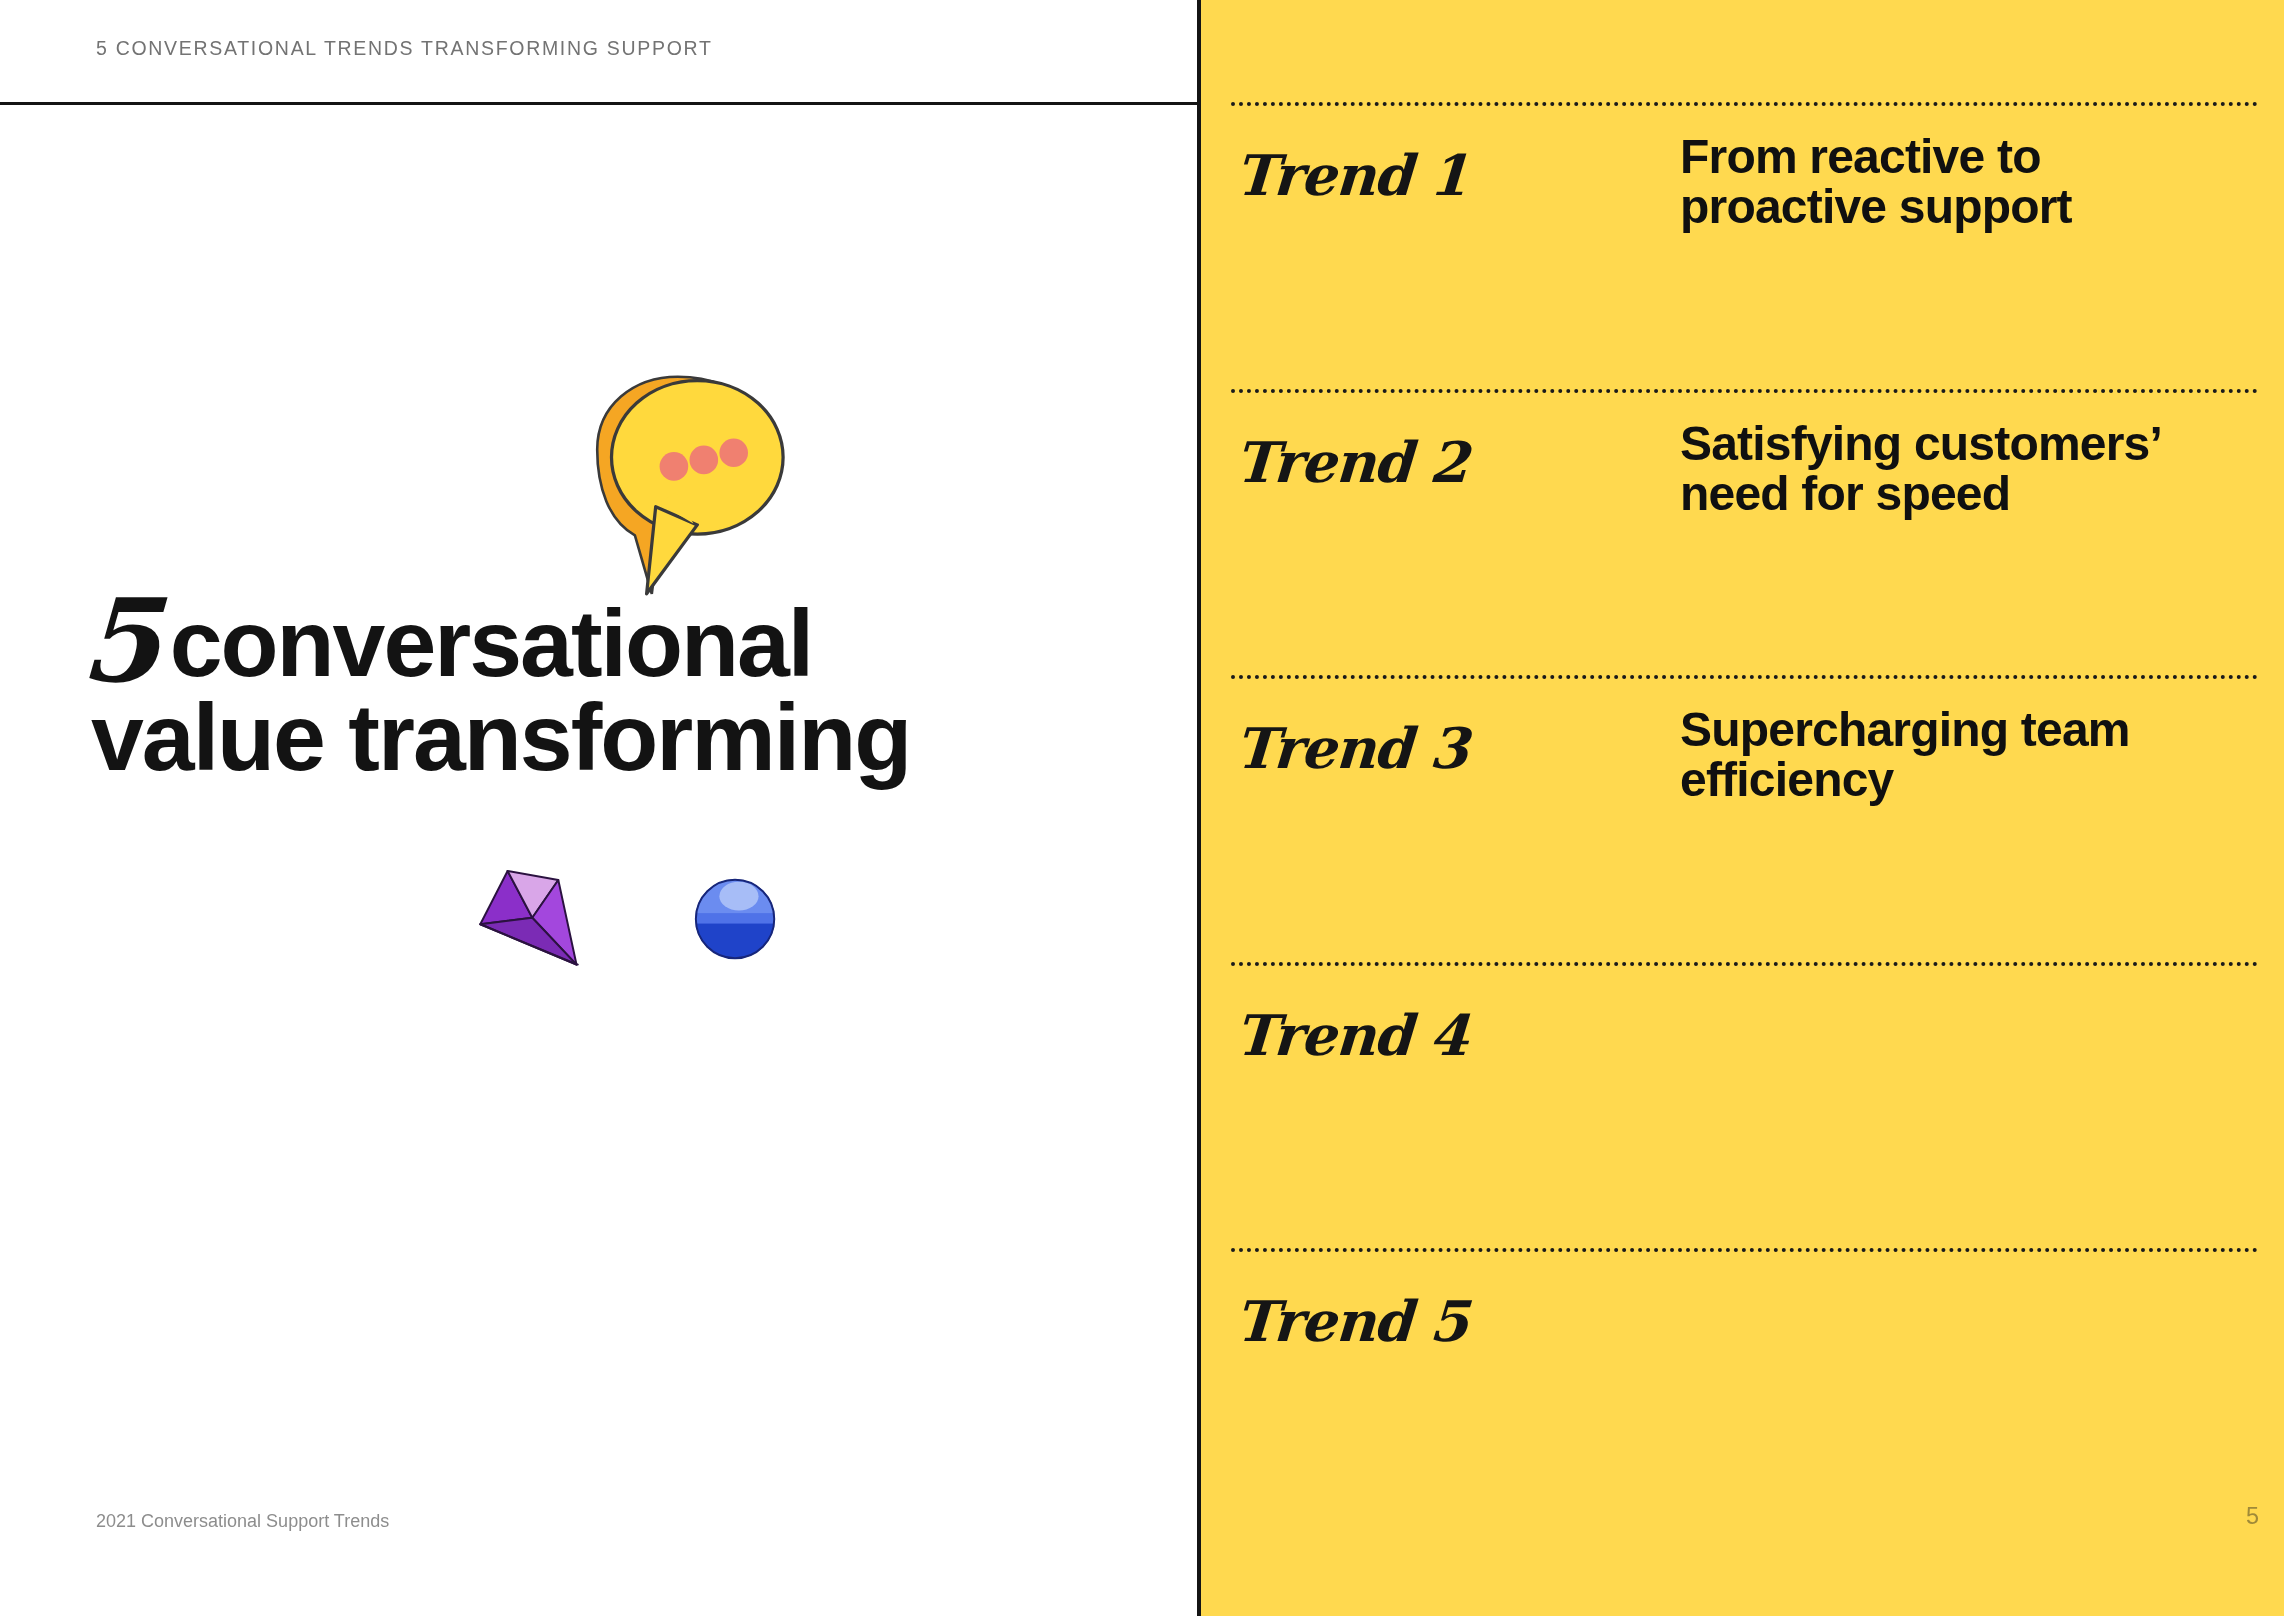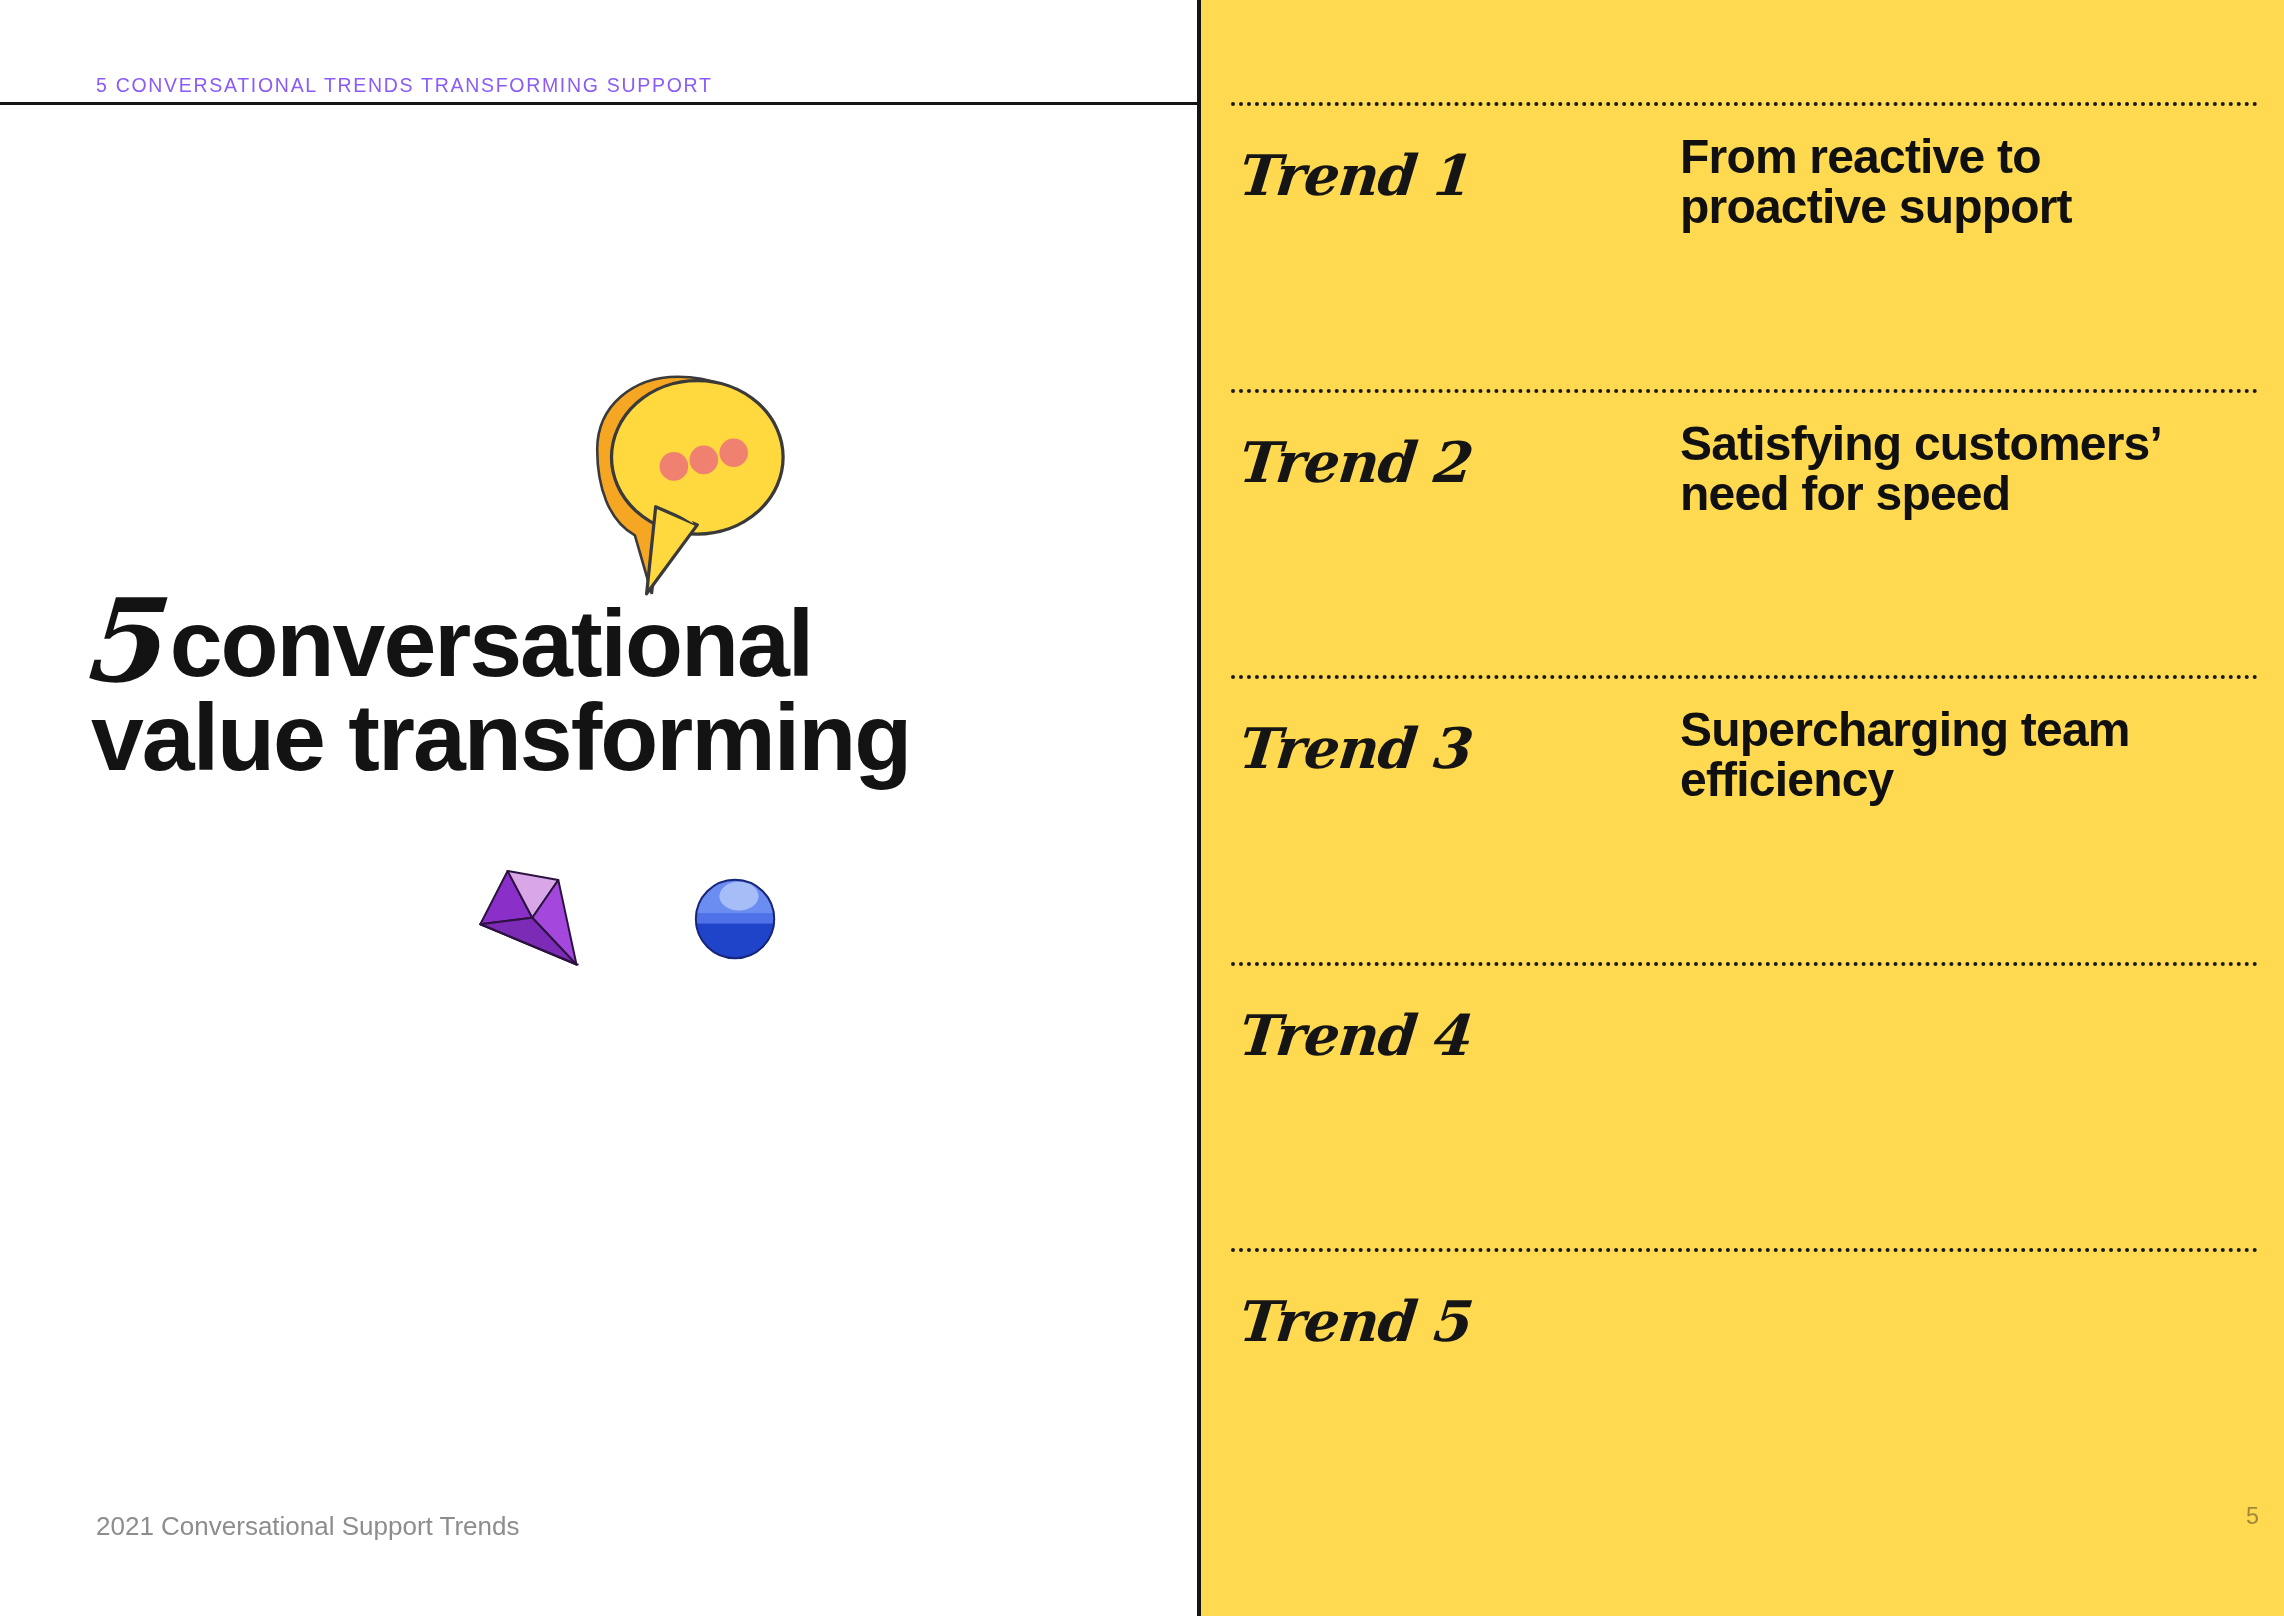--- a/index.html
+++ b/index.html
@@ -31,24 +31,23 @@
     height: 1616px;
     background: #ffffff;
   }
 
   #eyebrow-header {
     position: absolute;
     left: 96px;
     top: 37px;
     font-size: 19.5px;
     letter-spacing: 1.7px;
-    color: #8b5cf6;
+    color: #737373;
     font-weight: 400;
     white-space: nowrap;
-    margin-top: 37px;
   }
 
   #header-rule {
     position: absolute;
     left: 0;
     top: 102px;
     width: 1200px;
     height: 3.3px;
     background: #141414;
   }
@@ -110,21 +109,21 @@
     top: 870px;
     width: 98px;
     height: 98px;
   }
 
   
   #footer-note {
     position: absolute;
     left: 96px;
     top: 1511px;
-    font-size: 26px;
+    font-size: 18px;
     color: #8d8d8d;
     white-space: nowrap;
   }
 
   
   #trend-panel {
     position: absolute;
     left: 1201px;
     top: 0;
     width: 1083px;

